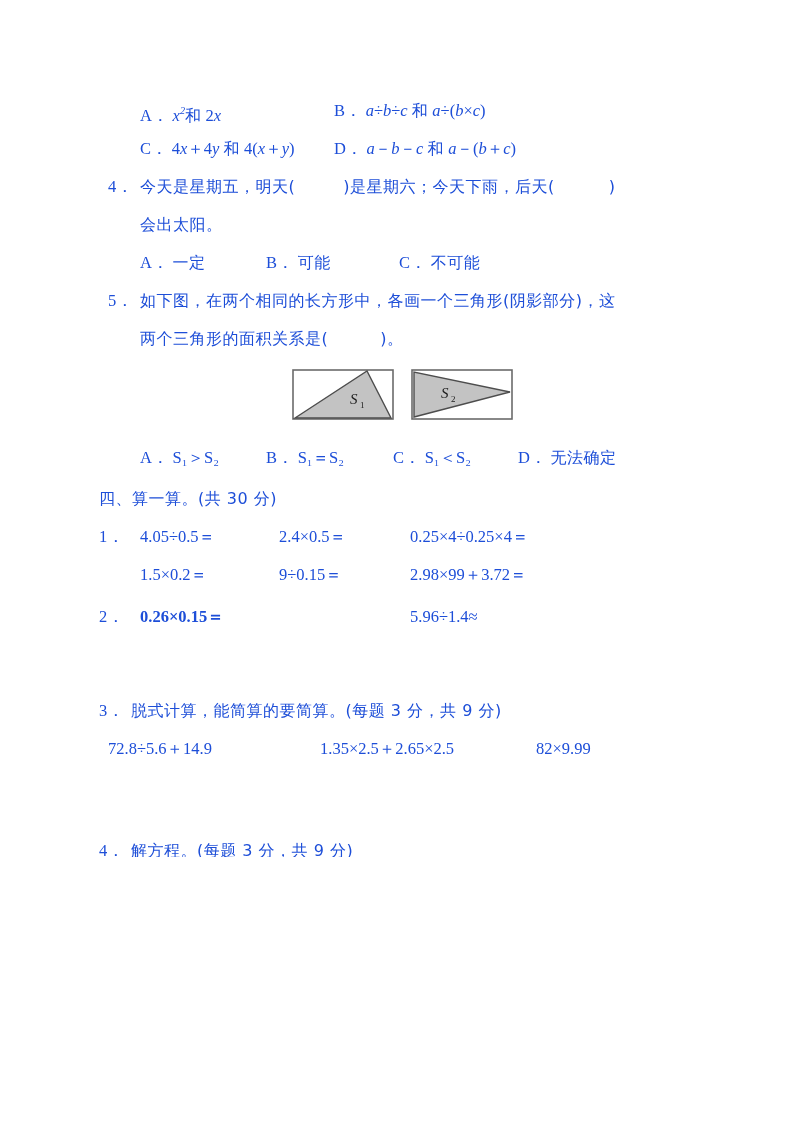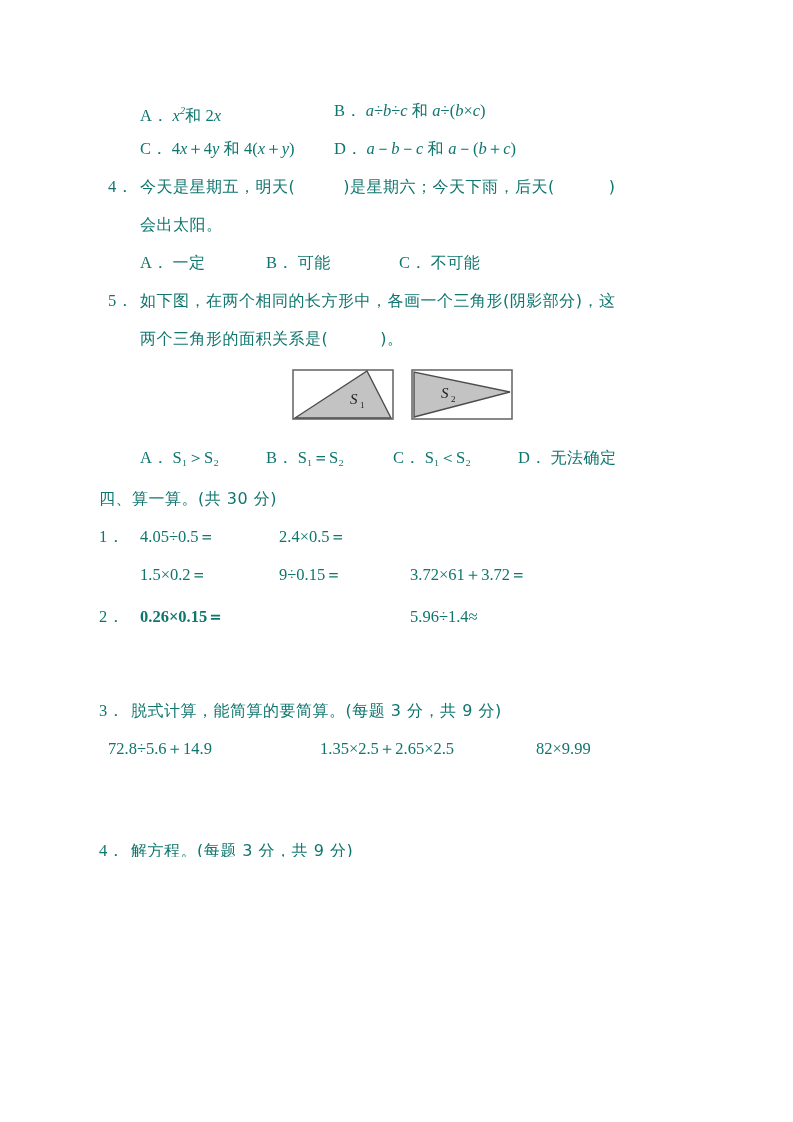--- a/index.html
+++ b/index.html
@@ -7,21 +7,21 @@
     margin: 0;
     padding: 0;
     background: #ffffff;
   }
   .page {
     position: relative;
     width: 793px;
     height: 857px;
     background: #ffffff;
     font-family: "Liberation Serif", "DejaVu Serif", serif;
-    color: #0f766e;
+    color: #1d4ed8;
     overflow: hidden;
   }
   .content {
     position: absolute;
     left: 108px;
     top: 92px;
     width: 585px;
   }
 
   
@@ -181,25 +181,26 @@
     <div class="section-head" style="margin-left:-9px;">
       <span class="cn">四、算一算。(共 30 分)</span>
     </div>
 
     <div class="line">
       <span class="num math" style="left:-9px;">1．</span>
     </div>
     <div class="calcrow">
       <span class="cell math" style="left:32px;">4.05÷0.5＝</span>
       <span class="cell math" style="left:171px;">2.4×0.5＝</span>
+      <span class="cell math" style="left:302px;">0.25×4÷0.25×4＝</span>
     </div>
     <div class="calcrow">
       <span class="cell math" style="left:32px;">1.5×0.2＝</span>
       <span class="cell math" style="left:171px;">9÷0.15＝</span>
-      <span class="cell math" style="left:302px;">3.72×61＋3.72＝</span>
+      <span class="cell math" style="left:302px;">2.98×99＋3.72＝</span>
     </div>
 
     <div class="line" style="margin-top:4px;">
       <span class="num math" style="left:-9px;">2．</span>
     </div>
     <div class="calcrow">
       <span class="cell math" style="left:32px;font-weight:bold;">0.26×0.15＝</span>
       <span class="cell math" style="left:302px;">5.96÷1.4≈</span>
     </div>
 

